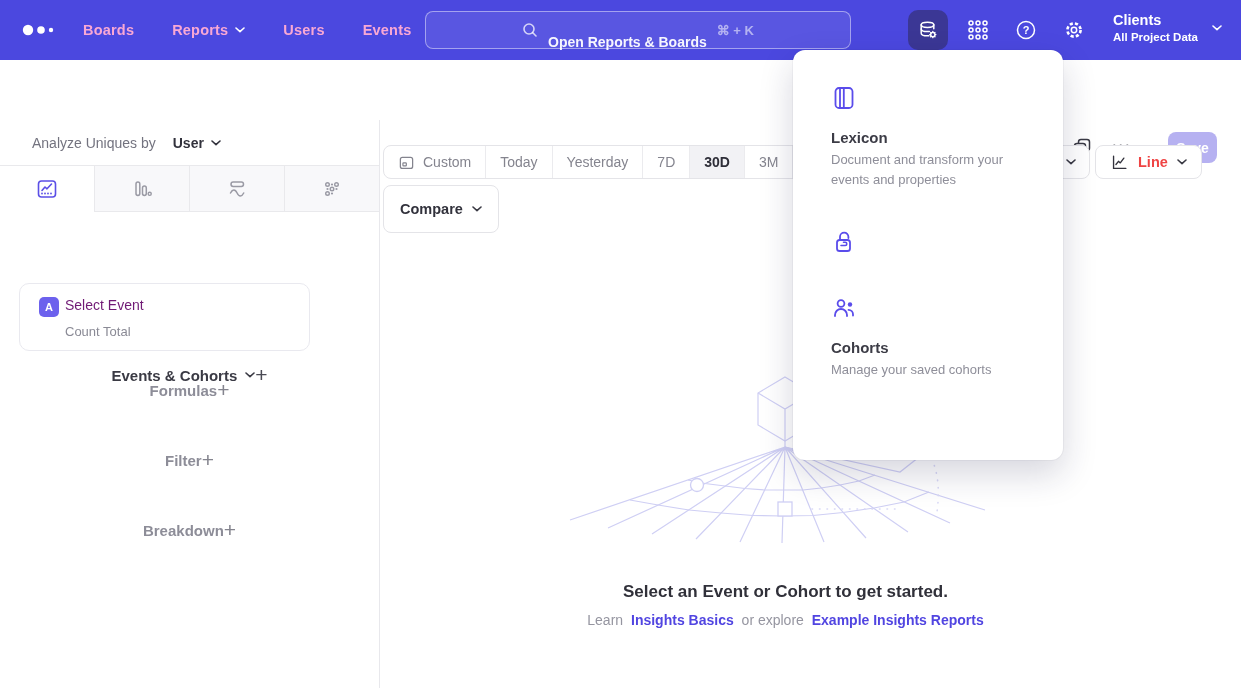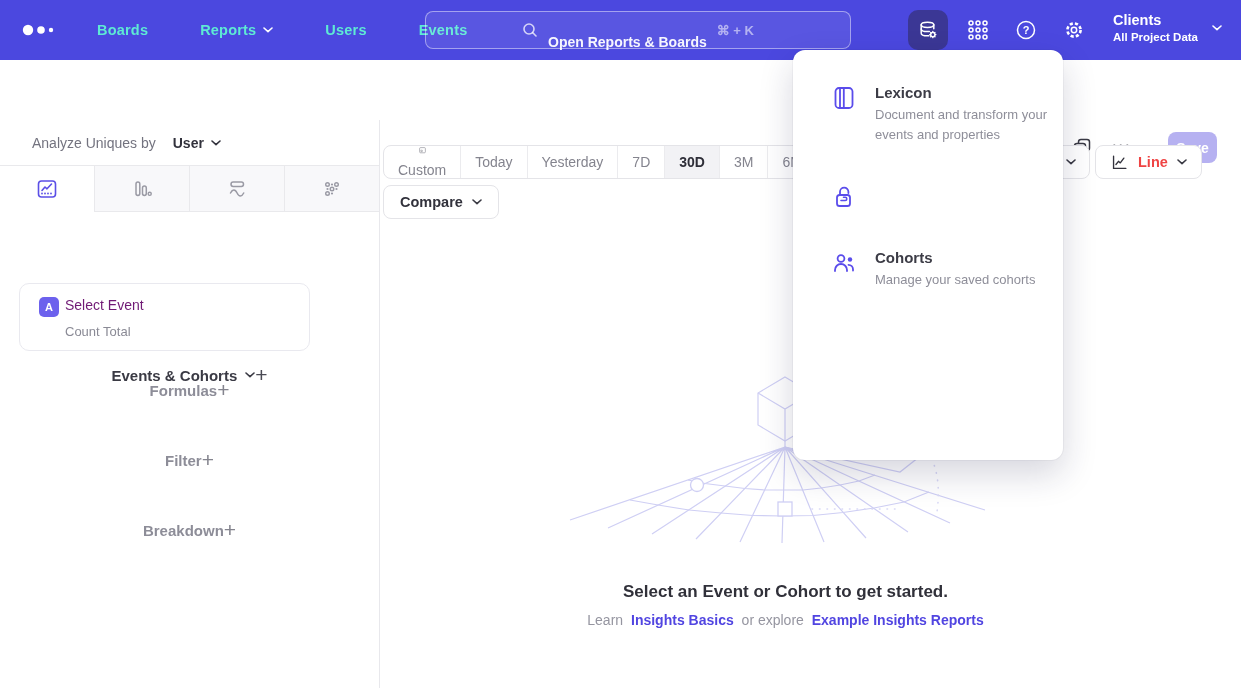--- a/index.html
+++ b/index.html
@@ -3,21 +3,21 @@
 <meta charset="utf-8">
 <style>
   * { margin:0; padding:0; box-sizing:border-box; }
   html,body { width:1241px; height:688px; font-family:"Liberation Sans", sans-serif; background:#fff; overflow:hidden; }
   #page { position:relative; width:1241px; height:688px; background:#fff; overflow:hidden; }
 
   
   .topnav { position:absolute; left:0; top:0; width:1241px; height:60px; background:#4b48df; }
   .logo { position:absolute; left:22px; top:24px; width:34px; height:12px; }
   .nav-links { position:absolute; left:83px; top:0; height:60px; display:flex; align-items:center; gap:38px; }
-  .nav-link { color:#5eead4; font-size:14.5px; font-weight:600; letter-spacing:.2px; display:flex; align-items:center; gap:7px; cursor:pointer;margin-left:14px; }
+  .nav-link { color:#f9a8d4; font-size:14.5px; font-weight:600; letter-spacing:.2px; display:flex; align-items:center; gap:7px; cursor:pointer; }
   .chev { width:10px; height:6px; display:inline-block; }
   .searchbar { position:absolute; left:425px; top:11px; width:426px; height:38px; border-radius:8px;
     background:rgba(255,255,255,.08); border:1px solid rgba(255,255,255,.45);
     display:flex; align-items:center; justify-content:center; gap:10px; cursor:pointer; }
   .searchbar .s-label { color:rgba(255,255,255,.95); font-size:14px; font-weight:600;margin-top:24px; }
   .searchbar .s-short { color:rgba(255,255,255,.55); font-size:13px; font-weight:600; }
   .navicon-btn { position:absolute; top:10px; width:40px; height:40px; border-radius:10px; display:flex; align-items:center; justify-content:center; cursor:pointer; }
   .navicon-btn.active { background:#3b3795; }
   .acct { position:absolute; left:1113px; top:11px; display:flex; align-items:center; gap:14px; cursor:pointer; }
   .acct-org { color:#fff; font-size:14.5px; font-weight:700; line-height:1.3; }
@@ -51,40 +51,40 @@
   .event-card { position:absolute; left:19px; top:163px; width:291px; height:68px; border:1px solid #e9e9ef; border-radius:10px; background:#fff; cursor:pointer; }
   .event-badge { position:absolute; left:19px; top:13px; width:20px; height:20px; border-radius:5px; background:#6c61ed;
     color:#fff; font-size:11px; font-weight:700; display:flex; align-items:center; justify-content:center; }
   .event-title { position:absolute; left:45px; top:13px; font-size:14px; font-weight:400; color:#701a75; }
   .event-sub { position:absolute; left:45px; top:40px; font-size:13px; color:#8a8a95; }
 
   
   .date-control { position:absolute; left:383px; top:145px; width:707px; height:34px; background:#fff;
     border:1px solid #e4e4e8; border-radius:8px; display:flex; align-items:stretch; overflow:hidden; }
   .date-seg { display:flex; align-items:center; justify-content:center; gap:8px; font-size:14px; color:#84848e;
-    border-right:1px solid #ebebee; cursor:pointer; padding:0 14px; white-space:nowrap;flex-direction:column; }
+    border-right:1px solid #ebebee; cursor:pointer; padding:0 14px; white-space:nowrap; }
   .date-seg.active { background:#f2f2f5; color:#2e2e38; font-weight:700; }
   .date-spacer { flex:1; }
   .date-overflow { width:38px; display:flex; align-items:center; justify-content:center; border-left:1px solid #ebebee; color:#3a3a44; cursor:pointer; }
-  .compare-btn { position:absolute; left:383px; top:185px; height:34px; padding:0 16px; background:#fff; border:1px solid #e4e4e8;
+  .compare-btn { position:absolute; left:383px; top:185px; height:48px; padding:0 16px; background:#fff; border:1px solid #e4e4e8;
     border-radius:8px; display:flex; align-items:center; gap:9px; font-size:14.5px; font-weight:600; color:#32323c; cursor:pointer; }
   .linetype-btn { position:absolute; left:1095px; top:145px; height:34px; padding:0 14px; background:#fff; border:1px solid #e4e4e8;
     border-radius:8px; display:flex; align-items:center; gap:9px; font-size:14.5px; font-weight:600; color:#ef4444; cursor:pointer; }
 
   
   .wireframe { position:absolute; left:560px; top:352px; }
   .empty-head { position:absolute; left:330px; top:582px; width:911px; text-align:center; font-size:17px; font-weight:700; color:#303039; }
   .empty-links { position:absolute; left:330px; top:612px; width:911px; text-align:center; font-size:14px; color:#9595a0; }
   .empty-links a { color:#5145e1; font-weight:600; text-decoration:none; cursor:pointer; }
   .empty-links .gap { display:inline-block; width:4px; }
 
   
   .popover { position:absolute; left:793px; top:50px; width:270px; height:410px; background:#fff; border-radius:12px;
     box-shadow:0 0 0 1px rgba(20,20,60,.04), 0 14px 34px rgba(30,30,70,.18); z-index:50; padding:28px 0 14px; }
-  .pop-item { display:flex; gap:18px; margin:0 14px 27px; padding:6px 0 6px 24px; cursor:pointer; }
+  .pop-item { display:flex; gap:18px; margin:0 14px 27px; padding:6px 0 6px 24px; cursor:pointer;flex-direction:column; }
   .pop-item.highlight { background:#f3f3f5; border-radius:10px; padding:16px 0 16px 24px; margin-bottom:0; }
   .pop-icon { width:26px; height:26px; flex:0 0 26px; margin-top:1px; }
   .pop-title { font-size:15px; font-weight:700; color:#3c3c46; display:flex; align-items:center; gap:8px; }
   .pop-desc { margin-top:4px; font-size:13px; line-height:1.5; color:#8e8e99; width:178px; }
   .beta-badge { background:#7a71ea; color:#fff; font-size:8.5px; font-weight:700; letter-spacing:.6px;
     padding:2.5px 5px; border-radius:3px; line-height:1; }
 
   svg { display:block; }
 </style>
 </head>

